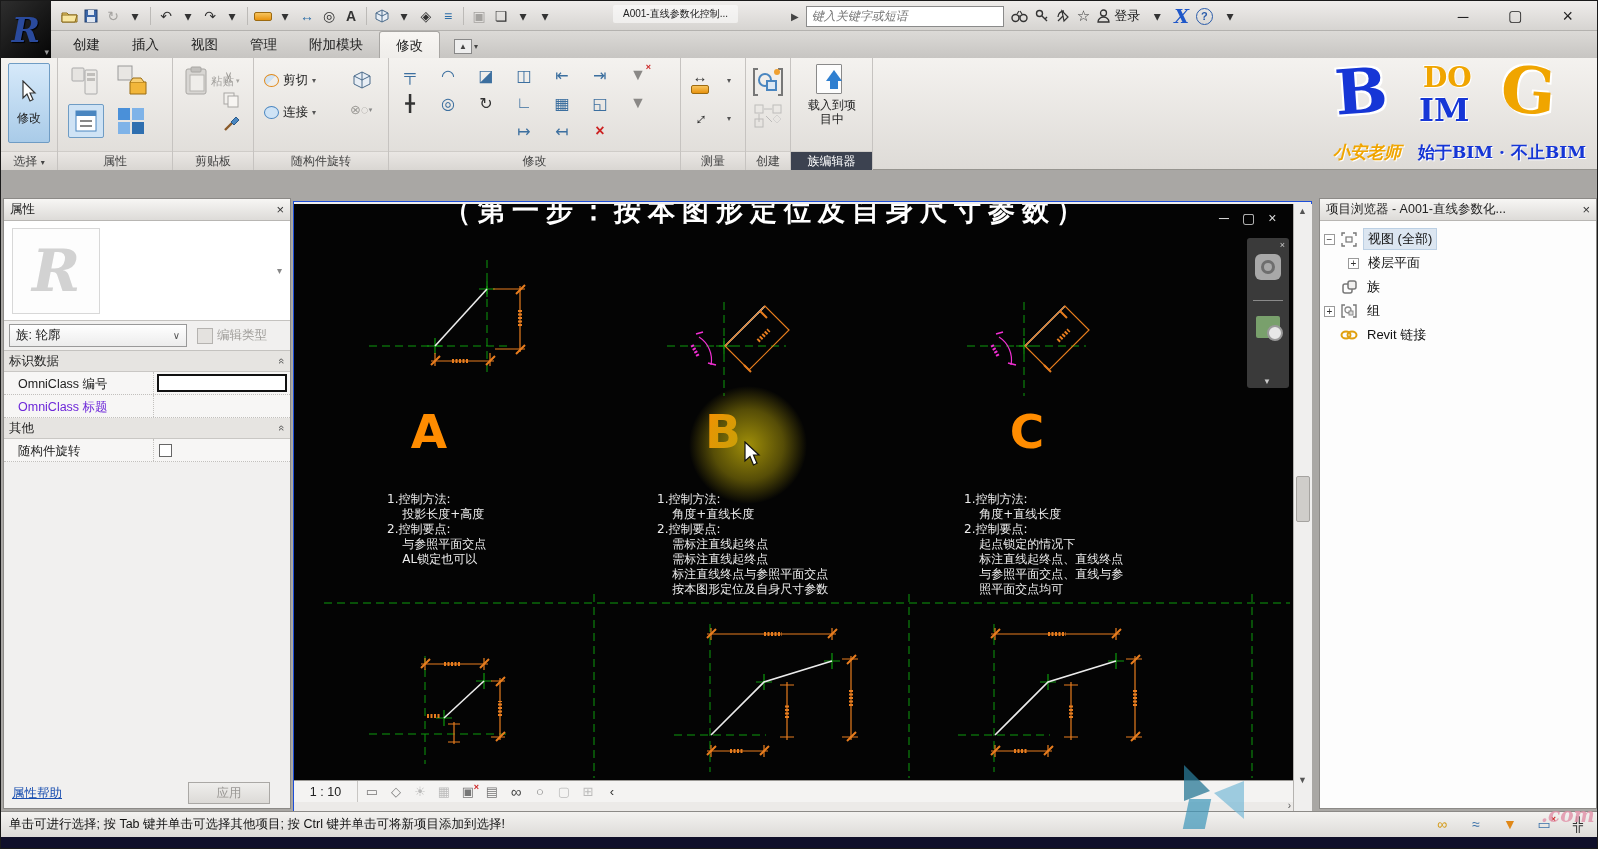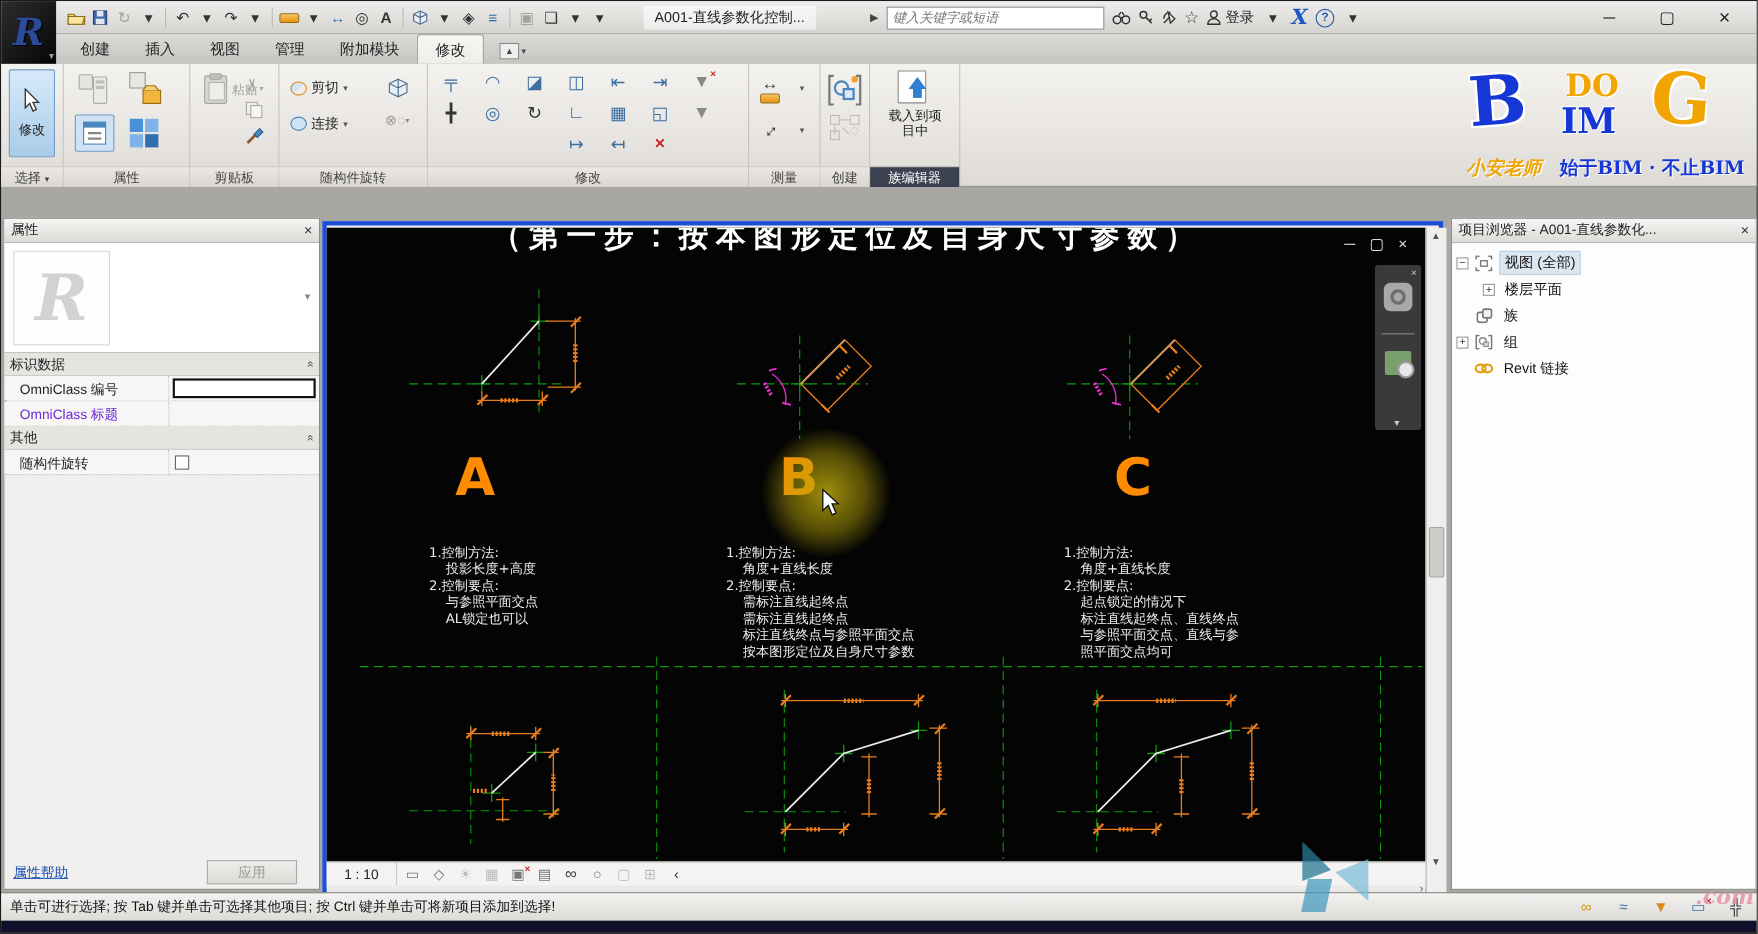--- a/index.html
+++ b/index.html
@@ -9,21 +9,21 @@
 
 #titlebar{position:absolute;left:0;top:0;width:100%;height:30px;background:linear-gradient(#efedeb,#d6d4d1);border-bottom:1px solid #b4b2af}
 #applogo{position:absolute;left:0;top:0;width:50px;height:57px;background:linear-gradient(135deg,#2e2e2e,#050505);z-index:30;display:flex;align-items:center;justify-content:center}
 #applogo .r{font:italic bold 34px "DejaVu Serif",serif;color:#2a4a9c;text-shadow:1px 1px 1px #000}
 #applogo .dd{position:absolute;right:2px;bottom:1px;color:#999;font-size:9px}
 .qat{position:absolute;left:58px;top:3px;display:flex;gap:2px;align-items:center;height:24px}
 .qi{min-width:20px;height:22px;display:flex;align-items:center;justify-content:center;font-size:14px;color:#333}
 .qi.dim{color:#a5a3a0}
 .sep{width:1px;height:18px;background:#bcbab7;margin:0 3px}
 .ruler{width:18px;height:9px;background:linear-gradient(#f7c45e,#e8930f);border:1px solid #9c6a10;border-radius:2px}
-.win-title{position:absolute;left:584px;top:4px;font-size:13px;color:#222;background:rgba(255,255,255,.55);padding:2px 10px;border-radius:2px}
+.win-title{position:absolute;left:612px;top:4px;font-size:10px;color:#222;background:rgba(255,255,255,.55);padding:2px 10px;border-radius:2px}
 .infocenter{position:absolute;left:790px;top:4px;display:flex;align-items:center;gap:7px}
 .ic-arrow{font-size:10px;color:#444}
 .search{width:198px;height:21px;background:#fff;border:1px solid #8a8a8a;font:italic 12px "Liberation Sans",sans-serif;color:#777;padding:0 5px}
 .ici{height:22px;display:flex;align-items:center;justify-content:center;color:#333;font-size:15px}
 .signin{font-size:13px;color:#222;display:flex;align-items:center;gap:4px}
 .xlogo{font:italic bold 19px "DejaVu Serif",serif;color:#1f57c9}
 .help{width:17px;height:17px;border:1.5px solid #2a5caa;border-radius:50%;color:#2a5caa;font-size:11px;font-weight:bold;display:flex;align-items:center;justify-content:center}
 .winctl{position:absolute;right:10px;top:0;height:30px;display:flex;align-items:center;gap:40px;font-size:15px;color:#222;padding-right:14px}
 
 #tabrow{position:absolute;left:0;top:30px;width:100%;height:27px;background:linear-gradient(#dcdad7,#c7c5c2)}
@@ -80,21 +80,21 @@
 .prow{height:23px;display:flex;border-bottom:1px dotted #c2c0bd;font-size:12.5px;background:#f7f6f5}
 .prow .k{flex:0 0 150px;padding:4px 4px 0 14px;color:#222;border-right:1px dotted #c2c0bd}
 .prow .k.dim2{color:#6d28d9}
 .prow .v{flex:1;padding:2px 3px;display:flex;align-items:center}
 .inputfoc{width:100%;height:18px;background:#fff;border:2px solid #111}
 .cb{width:13px;height:13px;border:1px solid #666;background:#fff;margin-left:2px}
 .pfoot{position:absolute;left:0;bottom:0;width:100%;height:30px;display:flex;align-items:center;padding:0 8px}
 .plink{font-size:12.5px;color:#1a4fb0;text-decoration:underline}
 .applybtn{margin-left:auto;margin-right:12px;width:82px;height:22px;background:linear-gradient(#efeeec,#dcdad7);border:1px solid #aaa8a5;color:#9a9895;font-size:12.5px;display:flex;align-items:center;justify-content:center}
 
-#canvas{position:absolute;left:292px;top:200px;width:1019px;height:610px;background:#f1f0ef;border:4px solid #1d4ed8}
+#canvas{position:absolute;left:292px;top:200px;width:1019px;height:610px;background:#f1f0ef;border:1px solid #1d4ed8}
 .black{position:absolute;left:0;top:2px;width:999px;height:576px;background:#040404;overflow:hidden}
 .vtitle{position:absolute;left:150px;top:-11px;width:640px;text-align:center;font-family:"DejaVu Serif",serif;font-weight:bold;font-size:27px;color:#fff;letter-spacing:7px;transform:scaleY(1.05);white-space:nowrap}
 .docctl{position:absolute;left:925px;top:6px;display:flex;gap:13px;color:#dcdcdc;font-size:14px;z-index:6}
 .navbar{position:absolute;left:953px;top:34px;width:42px;height:150px;background:rgba(72,72,72,.8);border-radius:3px;z-index:5}
 .navbar .nx{position:absolute;right:4px;top:2px;font-size:9px;color:#ccc}
 .navwheel{position:absolute;left:8px;top:16px;width:26px;height:26px;border-radius:6px;background:#a8a8a8;display:flex;align-items:center;justify-content:center}
 .navwheel .c{width:14px;height:14px;border-radius:50%;border:3px solid #6e6e6e}
 .navdiv{position:absolute;left:6px;top:62px;width:30px;height:1px;background:#8a8a8a}
 .navzoom{position:absolute;left:9px;top:78px;width:24px;height:22px;background:#79a06c;border-radius:2px}
 .navzoom:after{content:"";position:absolute;right:-3px;bottom:-3px;width:12px;height:12px;border-radius:50%;background:#e8e8e8;border:2px solid #9a9a9a}
@@ -432,20 +432,30 @@
     <div class="phead">
       <span>属性</span>
       <span class="x">×</span>
     </div>
     <div class="preview">
       <span class="img">
           <span class="rr">R</span>
         </span>
       <span class="dd">▾</span>
     </div>
+    <div class="typerow">
+      <span class="typesel">
+        <span>族: 轮廓</span>
+        <span class="dd">∨</span>
+      </span>
+      <span class="edittype">
+        <span class="etg"></span>
+        <span>编辑类型</span>
+      </span>
+    </div>
     <div class="sect">
       <span>标识数据</span>
       <span class="ch">«</span>
     </div>
     <div class="prow">
       <span class="k">OmniClass 编号</span>
       <span class="v">
           <span class="inputfoc"></span>
         </span>
     </div>

